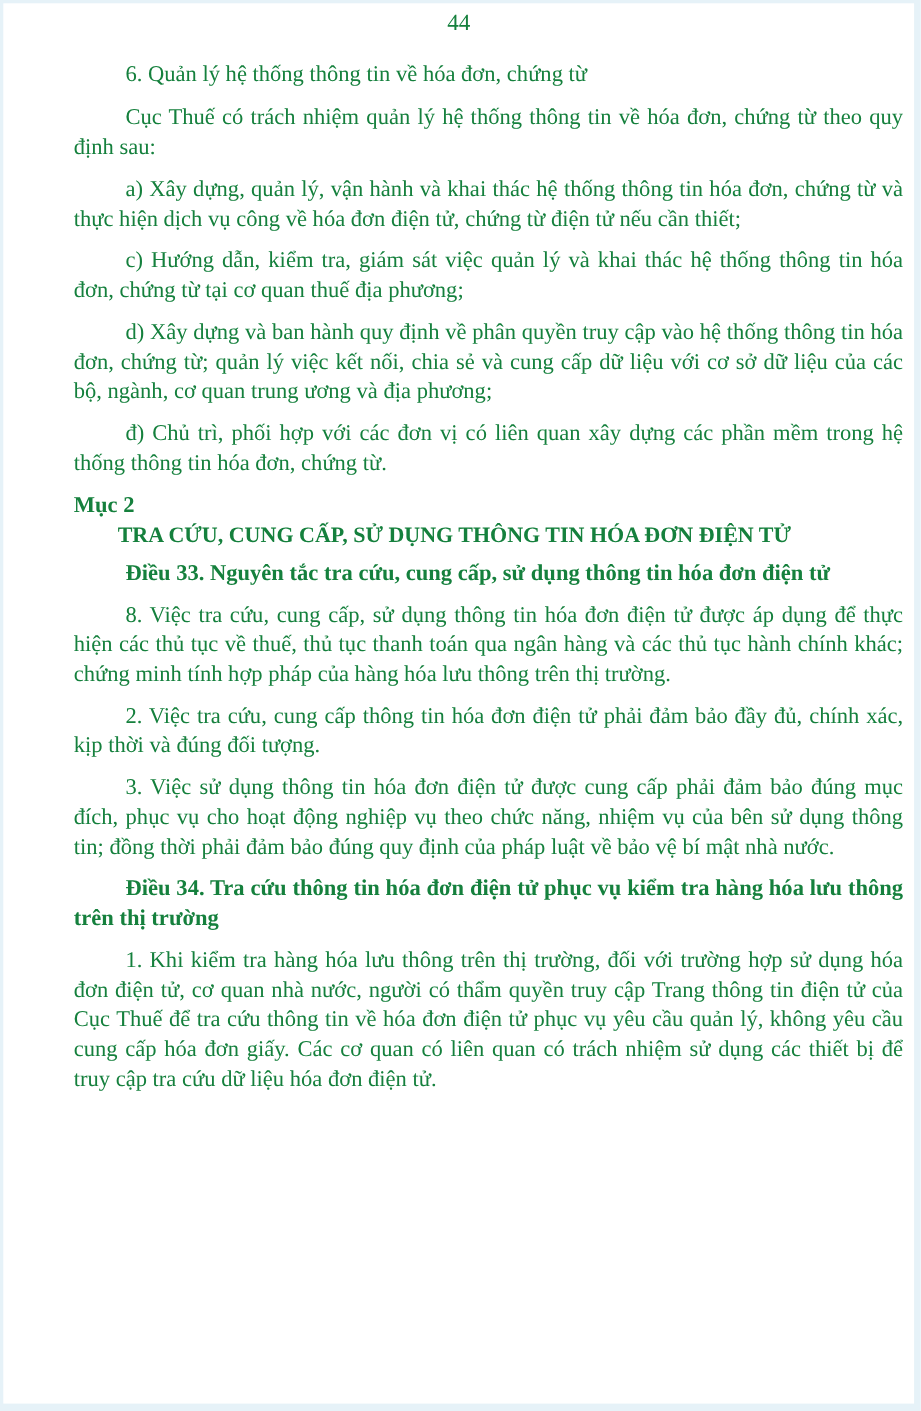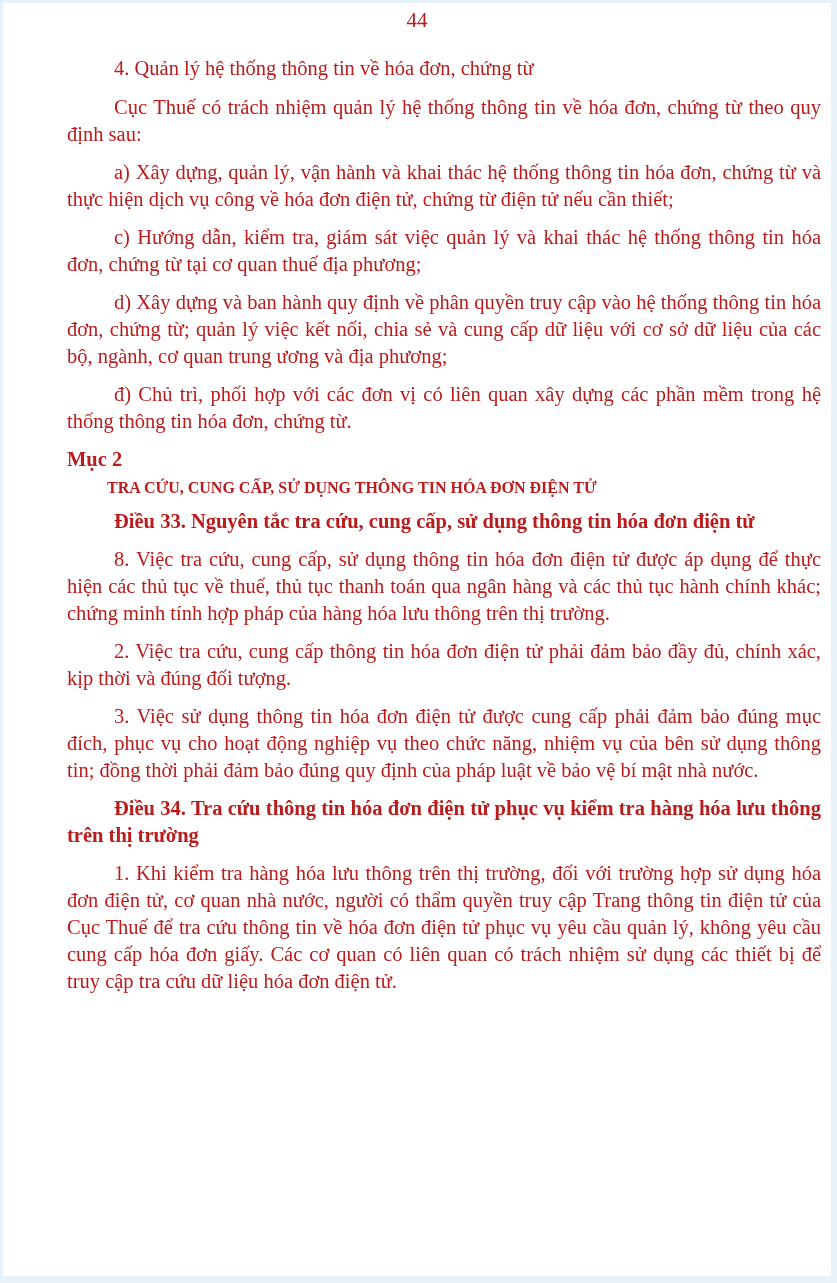--- a/index.html
+++ b/index.html
@@ -8,46 +8,46 @@
     background: #e6f2f8;
     overflow: hidden;
     position: relative;
   }
   .page {
     position: absolute;
     left: 3px; top: 3px;
     width: 828px; height: 1273px;
     background: #ffffff;
     font-family: "Liberation Serif", "DejaVu Serif", serif;
-    color: #b91c1c;
+    color: #15803d;
   }
   .page-number {
     position: absolute; top: 5px; left: 0; right: 0;
     text-align: center; font-size: 21px;
   }
   .content {
     position: absolute; left: 64px; top: 52px; width: 754px;
     font-size: 20.5px; line-height: 27px;
     text-align: justify;
   }
   .para { margin: 0 0 11px 0; text-indent: 47px; }
   .para.first { margin-bottom: 12px; }
   .center { text-align: left; text-indent: 0; }
   .section-label { font-weight: bold; margin: 0 0 2px 0; font-size: 20.5px; }
-  .section-title { font-weight: bold; margin: 0 0 0 0; font-size: 16px; line-height: 25px; padding: 0 22px 0 40px; }
+  .section-title { font-weight: bold; margin: 0 0 0 0; font-size: 20px; line-height: 25px; padding: 0 22px 0 40px; }
   .article-title { font-weight: bold; margin: 8px 0 11px 0; text-indent: 47px; }
 </style>
 </head>
 <body>
 
 <div class="page">
   <div class="page-number">44</div>
 
   <div class="content">
-    <p class="para first">4. Quản lý hệ thống thông tin về hóa đơn, chứng từ</p>
+    <p class="para first">6. Quản lý hệ thống thông tin về hóa đơn, chứng từ</p>
     <p class="para">Cục Thuế có trách nhiệm quản lý hệ thống thông tin về hóa đơn, chứng từ theo quy định sau:</p>
     <p class="para">a) Xây dựng, quản lý, vận hành và khai thác hệ thống thông tin hóa đơn, chứng từ và thực hiện dịch vụ công về hóa đơn điện tử, chứng từ điện tử nếu cần thiết;</p>
     <p class="para">c) Hướng dẫn, kiểm tra, giám sát việc quản lý và khai thác hệ thống thông tin hóa đơn, chứng từ tại cơ quan thuế địa phương;</p>
     <p class="para">d) Xây dựng và ban hành quy định về phân quyền truy cập vào hệ thống thông tin hóa đơn, chứng từ; quản lý việc kết nối, chia sẻ và cung cấp dữ liệu với cơ sở dữ liệu của các bộ, ngành, cơ quan trung ương và địa phương;</p>
     <p class="para">đ) Chủ trì, phối hợp với các đơn vị có liên quan xây dựng các phần mềm trong hệ thống thông tin hóa đơn, chứng từ.</p>
 
     <p class="section-label center">Mục 2</p>
     <p class="section-title center">TRA CỨU, CUNG CẤP, SỬ DỤNG THÔNG TIN HÓA ĐƠN ĐIỆN TỬ</p>
 
     <p class="article-title">Điều 33. Nguyên tắc tra cứu, cung cấp, sử dụng thông tin hóa đơn điện tử</p>

